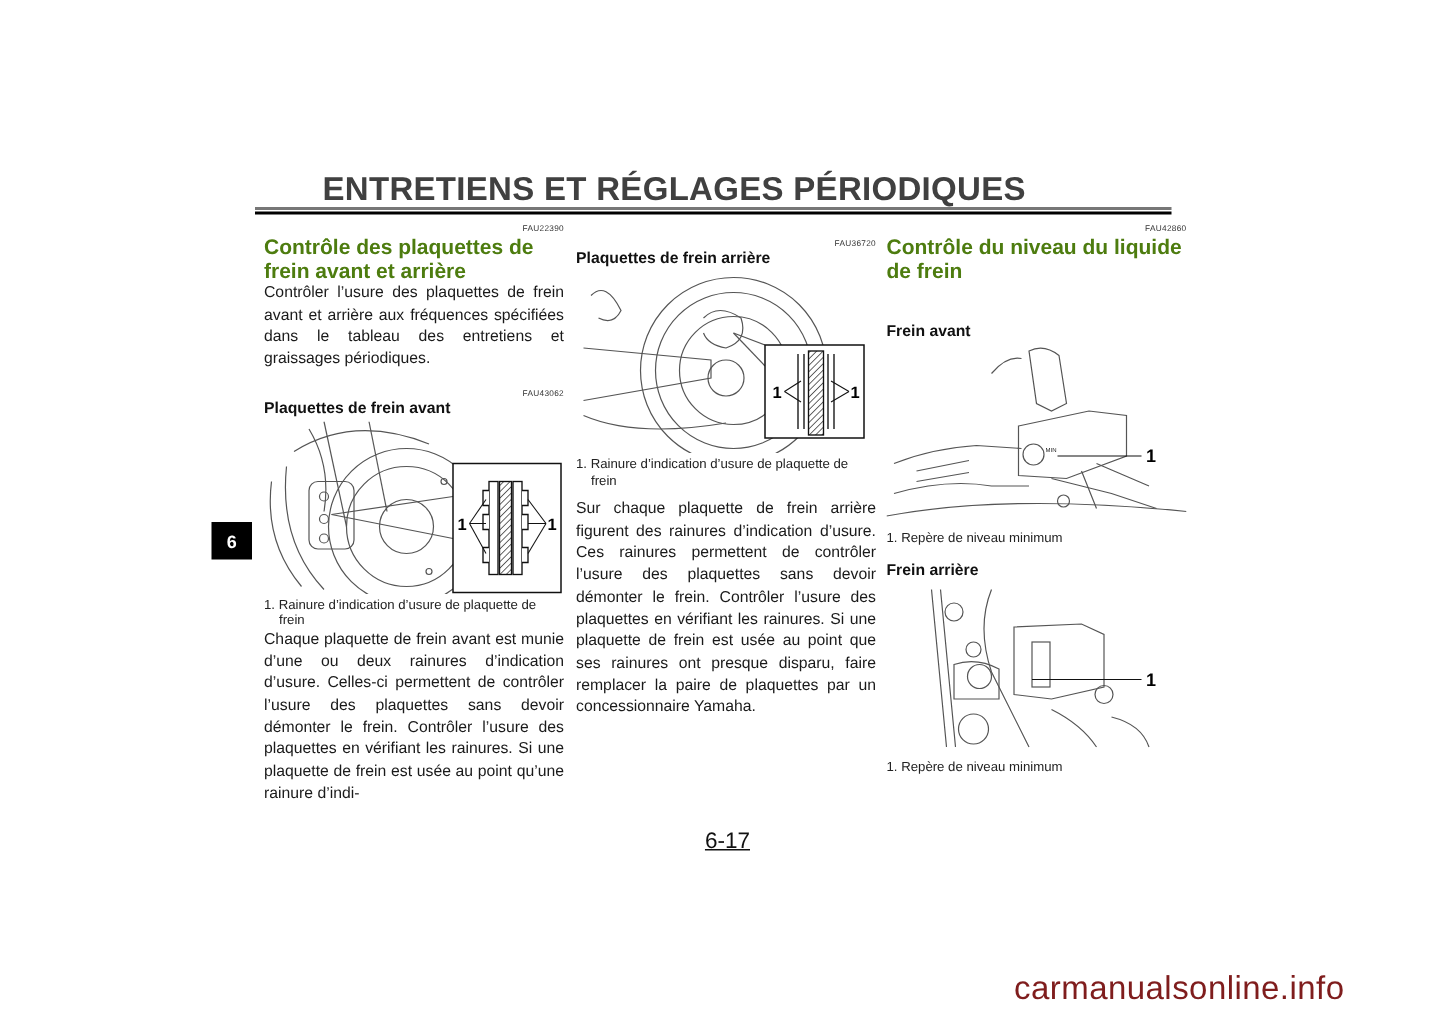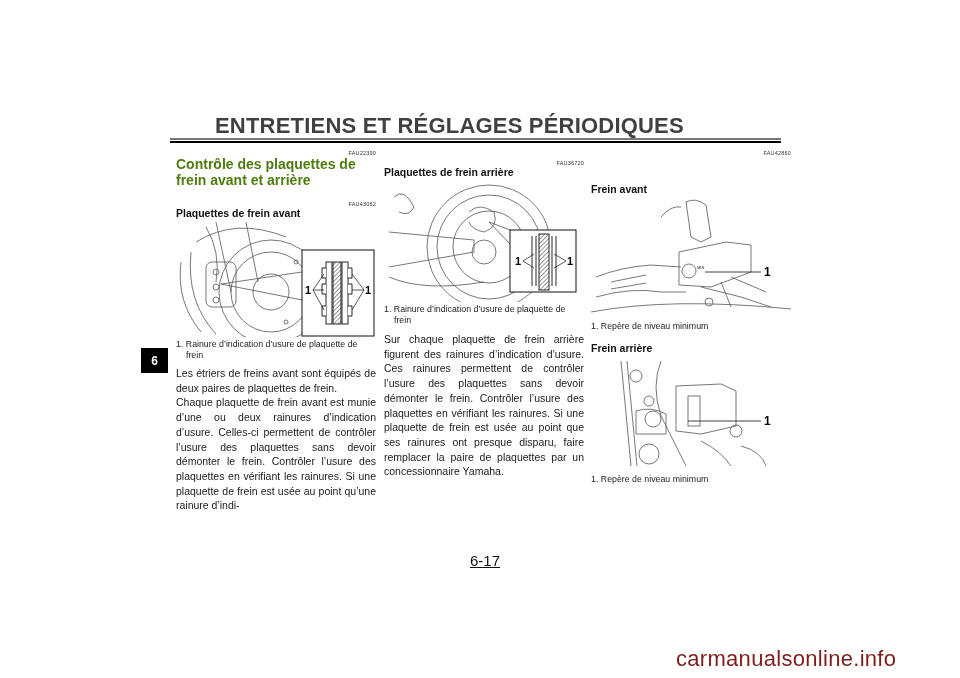--- a/index.html
+++ b/index.html
@@ -35,20 +35,21 @@
 <body>
 
 <div class="page-title">ENTRETIENS ET RÉGLAGES PÉRIODIQUES</div>
 <div class="rule-gray"></div>
 <div class="rule-black"></div>
 <div class="chapter-tab">6</div>
 
 <div class="col col1">
   <div class="code">FAU22390</div>
   <h2 class="h2">Contrôle des plaquettes de frein avant et arrière</h2>
+  <p class="body">Contrôler l’usure des plaquettes de frein avant et arrière aux fréquences spécifiées dans le tableau des entretiens et graissages périodiques.</p>
   <div class="code" style="margin-top:13px">FAU43062</div>
   <h3 class="h3">Plaquettes de frein avant</h3>
   <div class="fig" style="height:115px; margin-top:3px;">
     <svg width="200" height="115" viewBox="0 0 200 115">
       <g fill="none" stroke="#555" stroke-width="0.8">
         <path d="M20 20 Q60 -5 110 15"></path>
         <path d="M30 5 Q45 30 40 60"></path>
         <path d="M40 0 L55 70"></path>
         <path d="M70 0 L82 60"></path>
         <circle cx="95" cy="70" r="52"></circle>
@@ -89,21 +90,20 @@
           <line x1="137" y1="68" x2="148" y2="88"></line>
         <line x1="188" y1="68" x2="176" y2="52"></line>
           <line x1="188" y1="68" x2="176" y2="68"></line>
           <line x1="188" y1="68" x2="176" y2="88"></line>
       </g>
       <text x="129" y="72" font-size="11" font-weight="bold" font-family="Liberation Sans, sans-serif">1</text>
       <text x="189" y="72" font-size="11" font-weight="bold" font-family="Liberation Sans, sans-serif">1</text>
     </svg>
   </div>
   <p class="caption" style="margin-top:2px">1. Rainure d’indication d’usure de plaquette de frein</p>
-  <p class="body" style="margin-top:6px">Les étriers de freins avant sont équipés de deux paires de plaquettes de frein.</p>
   <p class="body">Chaque plaquette de frein avant est munie d’une ou deux rainures d’indication d’usure. Celles-ci permettent de contrôler l’usure des plaquettes sans devoir démonter le frein. Contrôler l’usure des plaquettes en vérifiant les rainures. Si une plaquette de frein est usée au point qu’une rainure d’indi-</p>
 </div>
 
 <div class="col col2">
   <div class="code" style="margin-top:10px">FAU36720</div>
   <h3 class="h3">Plaquettes de frein arrière</h3>
   <div class="fig" style="height:120px; margin-top:4px;">
     <svg width="200" height="120" viewBox="0 0 200 120">
       <g fill="none" stroke="#555" stroke-width="0.8">
         <circle cx="105" cy="65" r="62"></circle>
@@ -137,20 +137,21 @@
       <text x="131" y="83" font-size="11" font-weight="bold" font-family="Liberation Sans, sans-serif">1</text>
       <text x="183" y="83" font-size="11" font-weight="bold" font-family="Liberation Sans, sans-serif">1</text>
     </svg>
   </div>
   <p class="caption" style="margin-top:2px">1. Rainure d’indication d’usure de plaquette de frein</p>
   <p class="body" style="margin-top:7px">Sur chaque plaquette de frein arrière figurent des rainures d’indication d’usure. Ces rainures permettent de contrôler l’usure des plaquettes sans devoir démonter le frein. Contrôler l’usure des plaquettes en vérifiant les rainures. Si une plaquette de frein est usée au point que ses rainures ont presque disparu, faire remplacer la paire de plaquettes par un concessionnaire Yamaha.</p>
 </div>
 
 <div class="col col3">
   <div class="code">FAU42860</div>
+  <h2 class="h2">Contrôle du niveau du liquide de frein</h2>
   <h3 class="h3" style="margin-top:27px">Frein avant</h3>
   <div class="fig" style="height:120px; margin-top:2px;">
     <svg width="200" height="120" viewBox="0 0 200 120">
       <g fill="none" stroke="#555" stroke-width="0.8">
         <path d="M95 5 Q105 0 115 8 L120 40 L110 45 L100 40 Z"></path>
         <path d="M90 10 Q80 8 70 20"></path>
         <path d="M88 55 L135 45 L160 48 L160 75 L120 90 L88 88 Z"></path>
         <circle cx="98" cy="74" r="7"></circle>
         <path d="M5 80 Q30 70 60 68 L90 70"></path>
         <path d="M5 100 Q40 90 70 95 L95 95"></path>

